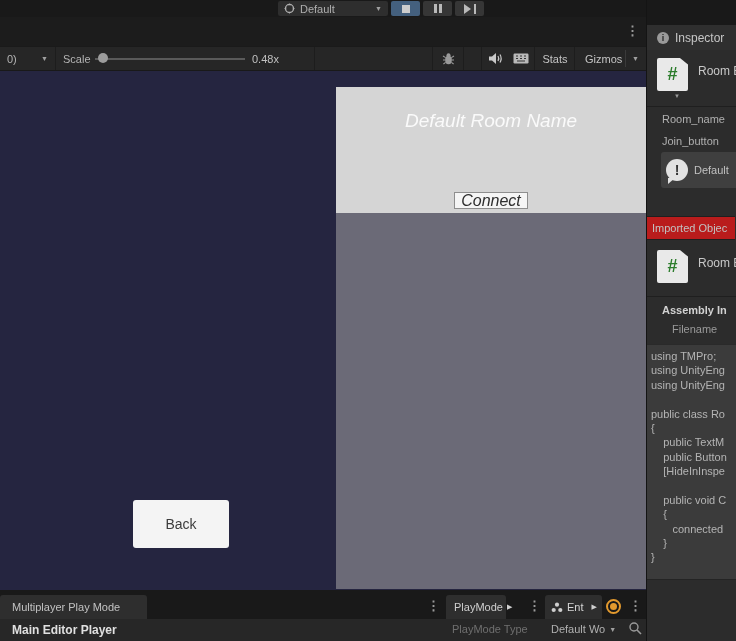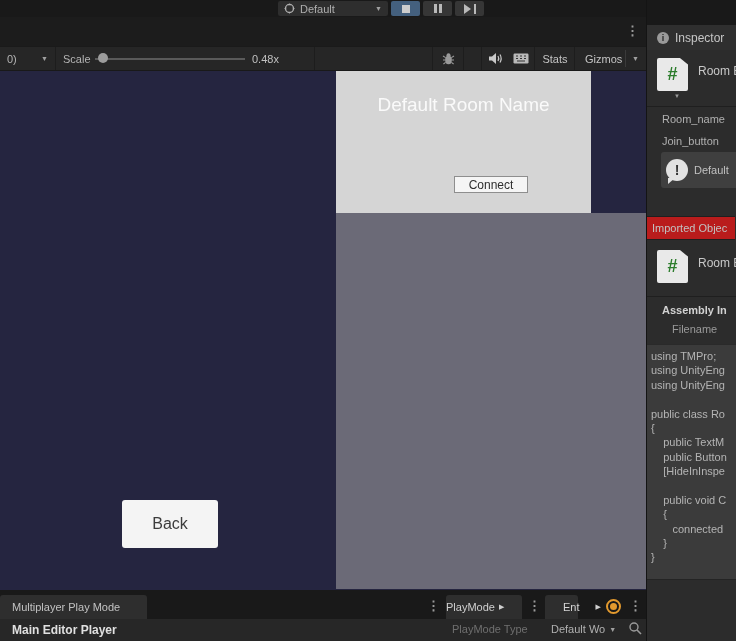--- a/index.html
+++ b/index.html
@@ -42,27 +42,27 @@
   .bug-btn { left:433px; width:30px; justify-content:center; }
   .audio-btn { left:482px; width:26px; justify-content:center; }
   .kb-btn { left:508px; width:26px; justify-content:center; }
   .stats-btn { left:536px; width:38px; justify-content:center; color:#c4c4c4; }
   .gizmos-btn { left:576px; width:70px; padding-left:9px; color:#c4c4c4;text-align:center; }
   .gizmos-btn .gz-div { position:absolute; right:20px; top:3px; width:1px; height:17px; background:#3a3a3a; }
   .gizmos-btn .caret { position:absolute; right:7px; }
 
   
   .game-content { position:absolute; left:0; top:71px; width:646px; height:519px; background:#252540; overflow:hidden; }
-  .room-card { position:absolute; left:336px; top:0; width:255px; height:142px; background:#d5d5d5; }
+  .room-card { position:absolute; left:336px; top:16px; width:310px; height:142px; background:#d5d5d5;font-style:italic; }
   .room-title { position:absolute; left:0; top:23px; width:100%; text-align:center; font-size:19px; color:#fafafa; }
   .connect-btn { position:absolute; left:118px; top:105px; width:74px; height:17px; background:#f5f5f5;
-    border:1px solid #8e8e8e; color:#2e2e2e; font-size:12px; display:flex; align-items:center; justify-content:center; }
+    border:1px solid #8e8e8e; color:#2e2e2e; font-size:16px; display:flex; align-items:center; justify-content:center; }
   .lobby-panel { position:absolute; left:336px; top:142px; width:310px; height:376px; background:#6b6a77; }
-  .back-btn { position:absolute; left:122px; top:429px; width:96px; height:48px; background:#f4f4f4; border-radius:3px;
-    color:#3c3c3c; font-size:16px; display:flex; align-items:center; justify-content:center; }
+  .back-btn { position:absolute; left:133px; top:429px; width:96px; height:48px; background:#f4f4f4; border-radius:3px;
+    color:#3c3c3c; font-size:14px; display:flex; align-items:center; justify-content:center; }
 
   
   .inspector { position:absolute; left:646px; top:0; width:90px; height:641px; background:#2c2c2c;
     border-left:1px solid #141414; overflow:hidden; }
   .insp-topdark { position:absolute; left:0; top:0; width:90px; height:25px; background:#191919; }
   .insp-tab { position:absolute; left:0; top:25px; width:90px; height:25px; background:#2f2f2f;
     display:flex; align-items:center; padding-left:10px; gap:6px; color:#c6c6c6; font-size:12px; }
   .info-icon { width:12px; height:12px; border-radius:50%; background:#9a9a9a; color:#262626;
     font-size:9px; font-weight:bold; display:flex; align-items:center; justify-content:center; flex:0 0 auto; }
   .script-icon { position:absolute; width:31px; height:33px; background:#e9e9e9; border-radius:2px;
@@ -89,23 +89,23 @@
   .code-line { height:14.4px; white-space:pre; color:#b4b4b4; font-size:11px; }
 
   
   .bottom { position:absolute; left:0; top:592px; width:646px; height:49px; background:#191919; }
   .b-tab { position:absolute; top:3px; height:24px; background:#2e2e2e; border-radius:3px 3px 0 0;
     display:flex; align-items:center; color:#c2c2c2; }
   .b-tab-main { left:0; width:147px; padding-left:12px; }
   .b-row2 { position:absolute; left:0; top:27px; width:646px; height:22px; background:#272727; }
   .b-rowlabel { position:absolute; left:12px; top:4px; font-weight:bold; font-size:12px; color:#e0e0e0; }
   .b-menu { position:absolute; top:6px; font-size:13px; color:#9a9a9a; font-weight:bold; }
-  .b-tab-pm { left:446px; width:76px; padding-left:0; color:#cfcfcf; }
+  .b-tab-pm { left:446px; width:60px; padding-left:8px; color:#cfcfcf; }
   .b-arrow { font-size:7px; color:#cfcfcf; margin-left:4px; }
-  .b-tab-ent { left:545px; width:33px; padding-left:6px; gap:12px; color:#d6d6d6; }
+  .b-tab-ent { left:545px; width:57px; padding-left:6px; gap:4px; color:#d6d6d6; }
   .rec-dot { position:absolute; left:606px; top:7px; width:15px; height:15px; border-radius:50%;
     border:2px solid #e2992e; display:flex; align-items:center; justify-content:center; }
   .rec-dot .inner { width:7px; height:7px; border-radius:50%; background:#e2992e; }
   .pm-type { position:absolute; left:452px; top:31px; color:#6f6f6f; }
   .world-dd { position:absolute; left:551px; top:31px; color:#b0b0b0; display:flex; align-items:center; gap:4px; }
   .search-btn { position:absolute; left:628px; top:29px; }
 </style>
 </head>
 <body>
 

